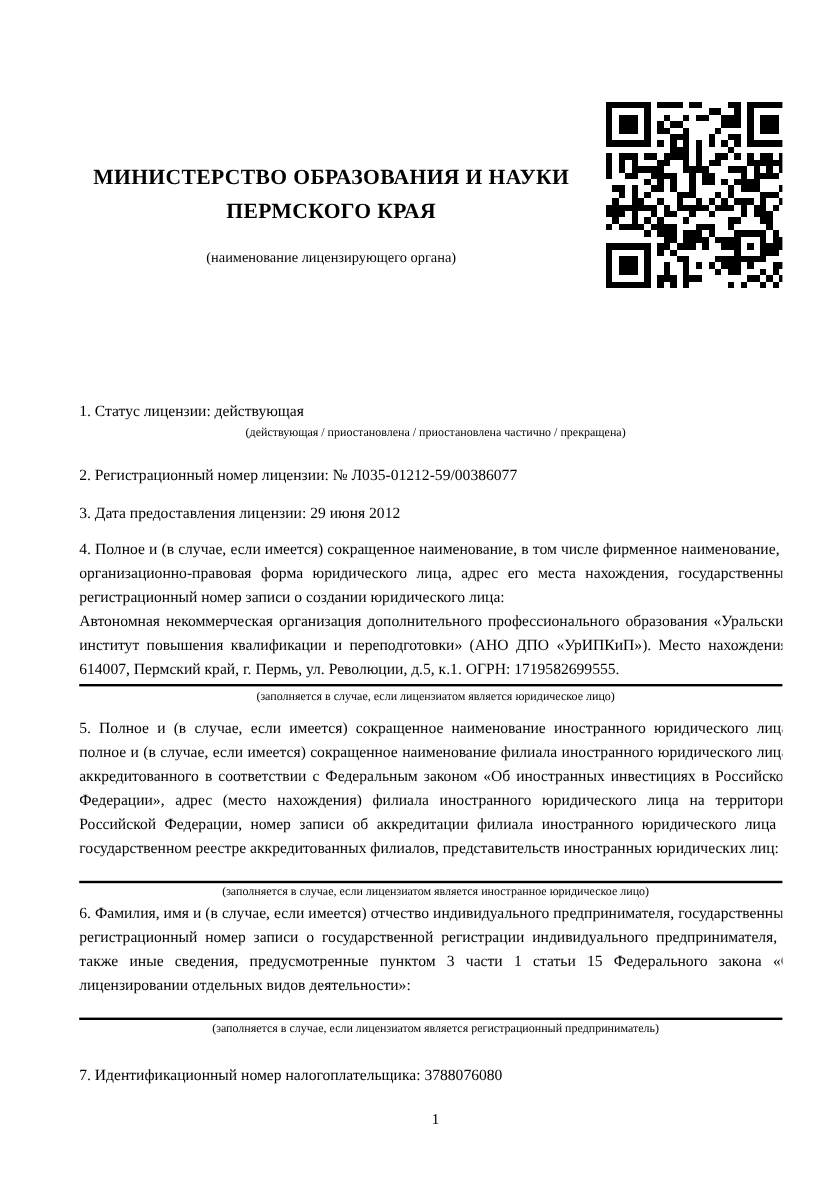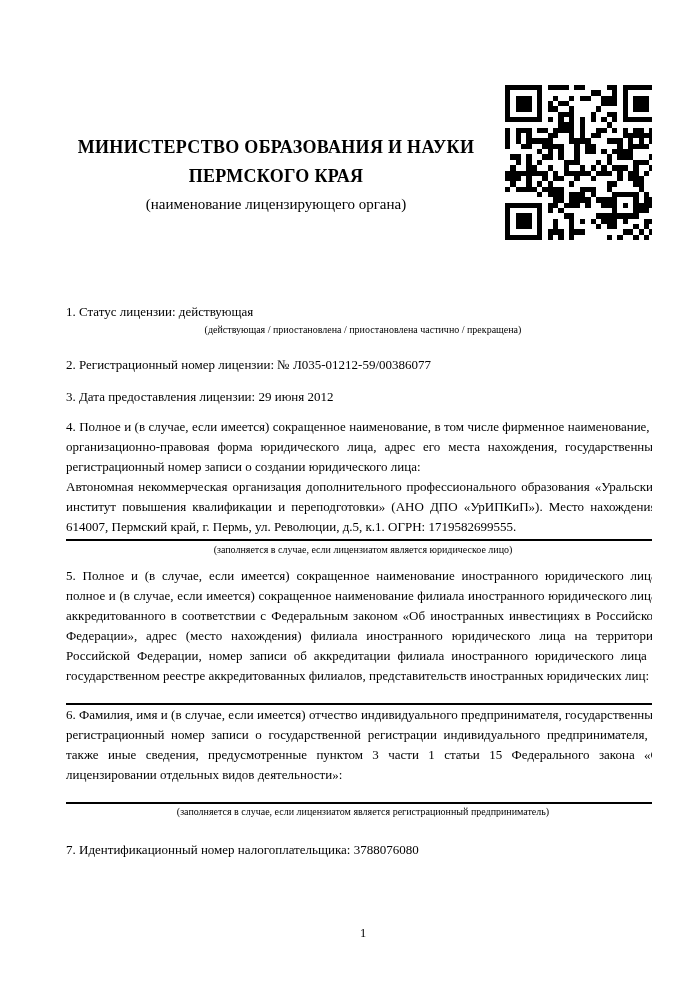--- a/index.html
+++ b/index.html
@@ -13,21 +13,21 @@
   }
   
   .authority{
     position:absolute;top:133px;left:66px;width:420px;
     text-align:center;
   }
   .authority-line{
     font-weight:bold;font-size:18px;line-height:29px;letter-spacing:.3px;
   }
   .authority-note{
-    font-size:15px;line-height:15px;margin-top:6px;
+    font-size:12px;line-height:15px;margin-top:16px;
   }
   .qr{
     position:absolute;top:85px;left:505px;width:155px;height:155px;
   }
   .qr svg{width:100%;height:100%;display:block;}
   
   .content{
     position:absolute;top:302px;left:66px;width:594px;
     font-size:13px;line-height:20px;
   }
@@ -37,21 +37,21 @@
     text-align:justify;
   }
   .item-single{white-space:nowrap;}
   .note{
     font-size:10px;line-height:15px;text-align:center;color:#000;
   }
   .rule{
     border-bottom:2px solid #000;height:0;
   }
   .blank-answer{height:17px;}
-  .mt-item1{}
+  .mt-item1{margin-top:31px;}
   .mt-item2{margin-top:18px;}
   .mt-item3{margin-top:12px;}
   .mt-item4{margin-top:10px;}
   .mt-note4{margin-top:1px;}
   .mt-item5{margin-top:9px;}
   .mt-item6{}
   .mt-item7{margin-top:21px;}
   .rule-tight{margin-top:2px;}
   .page-number{
     position:absolute;left:66px;top:926px;width:594px;
@@ -507,20 +507,21 @@
       <div class="para">4. Полное и (в случае, если имеется) сокращенное наименование, в том числе фирменное наименование, и организационно-правовая форма юридического лица, адрес его места нахождения, государственный регистрационный номер записи о создании юридического лица:</div>
       <div class="para">Автономная некоммерческая организация дополнительного профессионального образования «Уральский институт повышения квалификации и переподготовки» (АНО ДПО «УрИПКиП»). Место нахождения: 614007, Пермский край, г. Пермь, ул. Революции, д.5, к.1. ОГРН: 1719582699555.</div>
       <div class="rule rule-tight"></div>
       <div class="note mt-note4">(заполняется в случае, если лицензиатом является юридическое лицо)</div>
     </div>
 
     <div class="mt-item5">
       <div class="para">5. Полное и (в случае, если имеется) сокращенное наименование иностранного юридического лица, полное и (в случае, если имеется) сокращенное наименование филиала иностранного юридического лица, аккредитованного в соответствии с Федеральным законом «Об иностранных инвестициях в Российской Федерации», адрес (место нахождения) филиала иностранного юридического лица на территории Российской Федерации, номер записи об аккредитации филиала иностранного юридического лица в государственном реестре аккредитованных филиалов, представительств иностранных юридических лиц:</div>
       <div class="blank-answer"></div>
       <div class="rule"></div>
+      <div class="note">(заполняется в случае, если лицензиатом является иностранное юридическое лицо)</div>
     </div>
 
     <div class="mt-item6">
       <div class="para">6. Фамилия, имя и (в случае, если имеется) отчество индивидуального предпринимателя, государственный регистрационный номер записи о государственной регистрации индивидуального предпринимателя, а также иные сведения, предусмотренные пунктом 3 части 1 статьи 15 Федерального закона «О лицензировании отдельных видов деятельности»:</div>
       <div class="blank-answer"></div>
       <div class="rule"></div>
       <div class="note">(заполняется в случае, если лицензиатом является регистрационный предприниматель)</div>
     </div>
 
     <div class="mt-item7">

